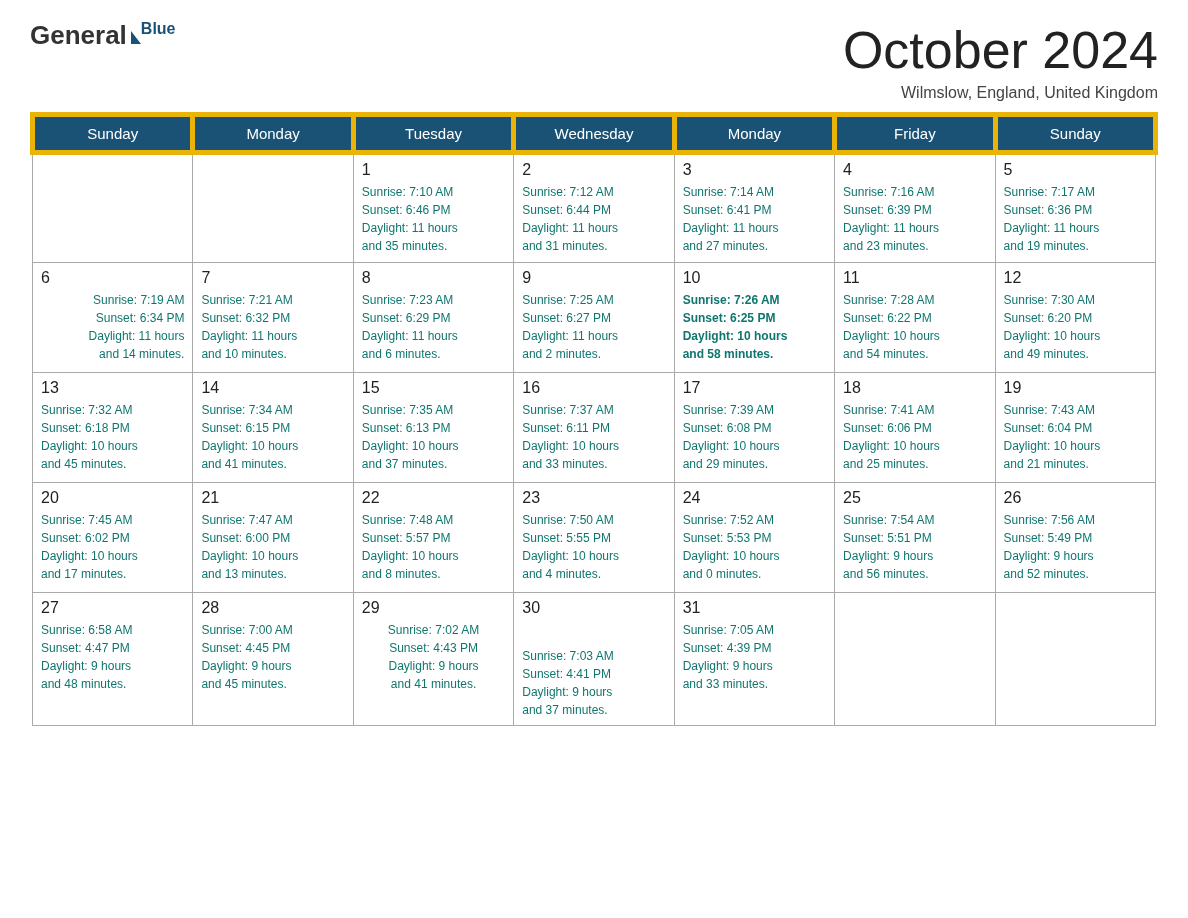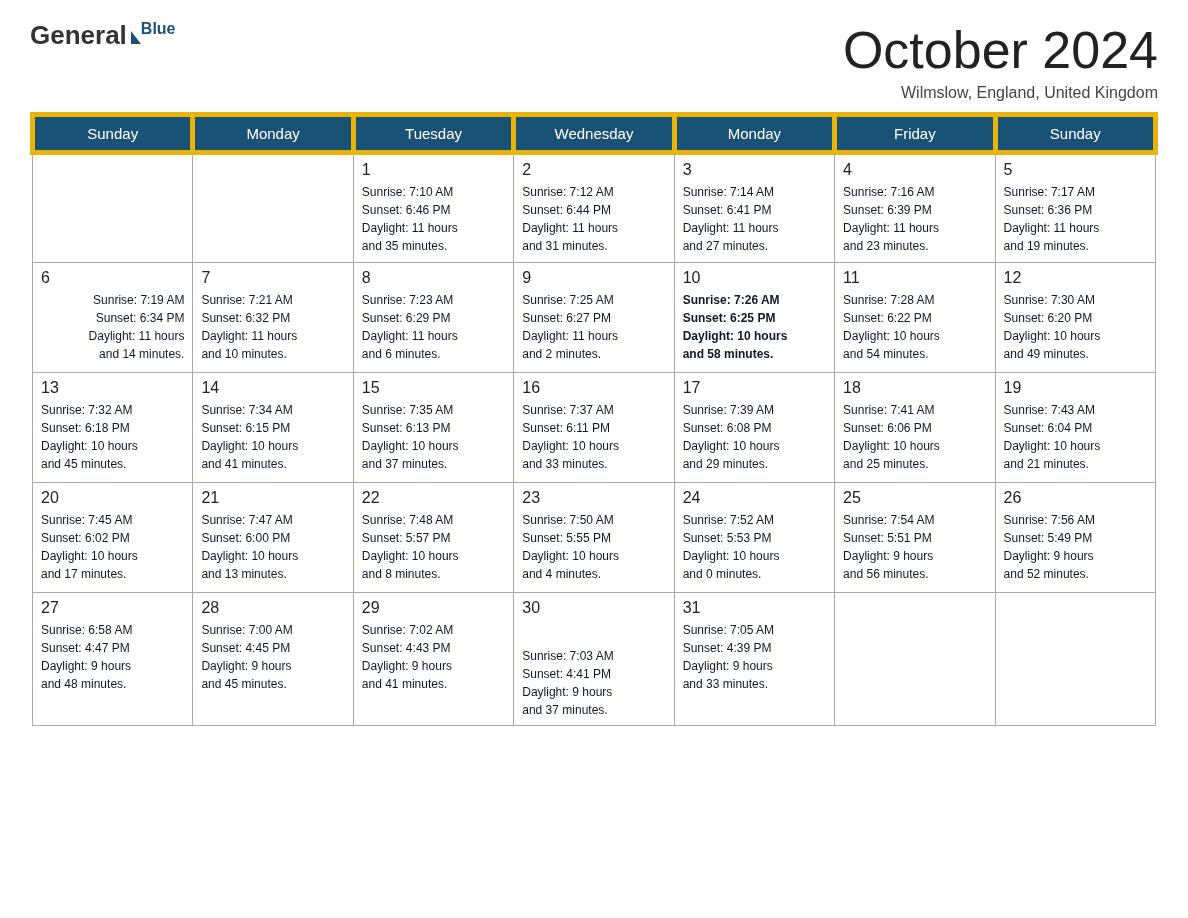--- a/index.html
+++ b/index.html
@@ -83,21 +83,21 @@
       height: 110px;
     }
     .day-number {
       font-size: 16px;
       color: #222;
       font-weight: normal;
       margin-bottom: 4px;
     }
     .day-info {
       font-size: 12px;
-      color: #0f172a;
+      color: #0f766e;
       line-height: 1.5;
     }
     .empty-cell {
       background: #fff;
     }
   </style>
 </head>
 <body>
 
 <div class="header">
@@ -329,21 +329,21 @@
         </td>
         <td>
           <div class="day-number">28</div>
           <div class="day-info" style="white-space: pre-line;">Sunrise: 7:00 AM
 Sunset: 4:45 PM
 Daylight: 9 hours
 and 45 minutes.</div>
         </td>
         <td>
           <div class="day-number">29</div>
-          <div class="day-info" style="white-space: pre-line;">Sunrise: 7:02 AM
+          <div class="day-info" style="white-space: pre-line; text-align: center;">Sunrise: 7:02 AM
 Sunset: 4:43 PM
 Daylight: 9 hours
 and 41 minutes.</div>
         </td>
         <td>
           <div class="day-number">30</div>
           <div class="day-info" style="white-space: pre-line; margin-top: 30px;">Sunrise: 7:03 AM
 Sunset: 4:41 PM
 Daylight: 9 hours
 and 37 minutes.</div>

